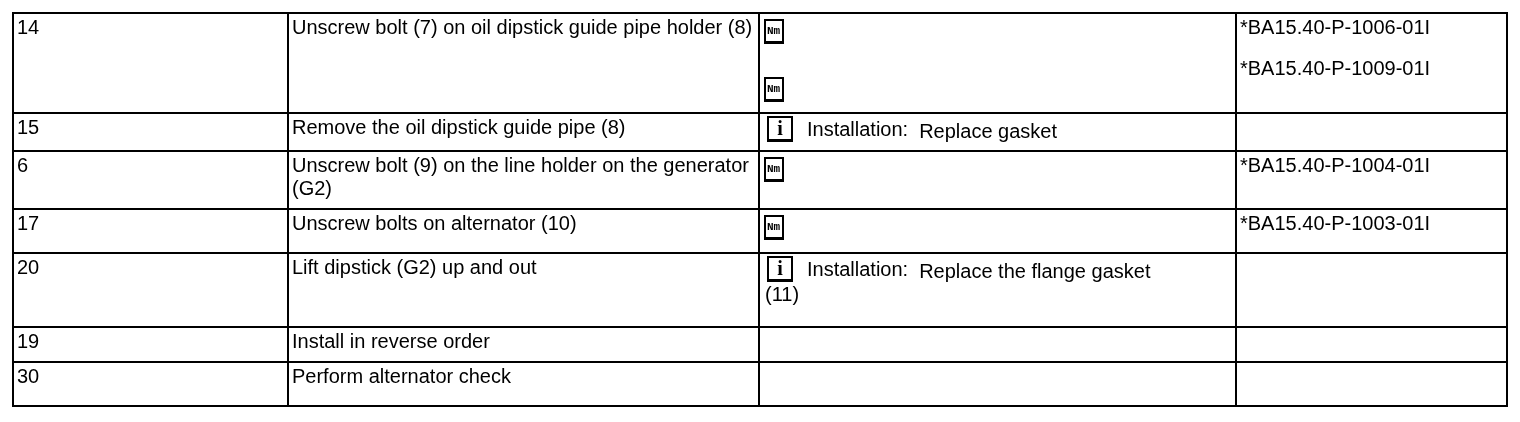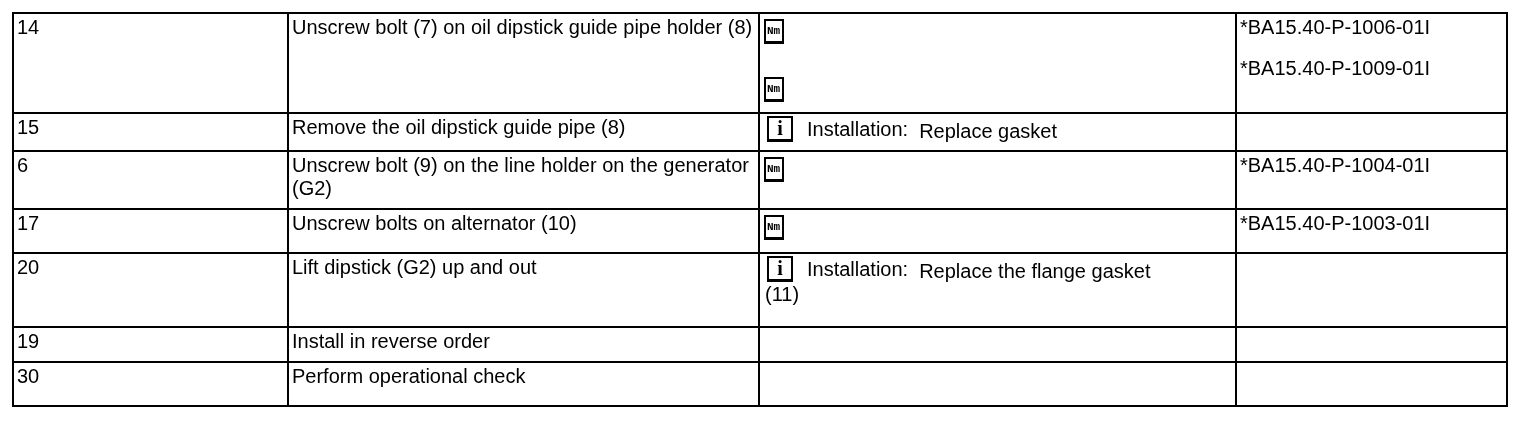--- a/index.html
+++ b/index.html
@@ -148,20 +148,20 @@
 
       <tr style="height:35px;">
         <td class="c-step">19</td>
         <td class="c-desc">Install in reverse order</td>
         <td class="c-note"></td>
         <td class="c-ref"></td>
       </tr>
 
       <tr style="height:44px;">
         <td class="c-step">30</td>
-        <td class="c-desc">Perform operational check</td>
+        <td class="c-desc">Perform alternator check</td>
         <td class="c-note"></td>
         <td class="c-ref"></td>
       </tr>
 
     </tbody>
   </table>
 </div>
 
 </body></html>

